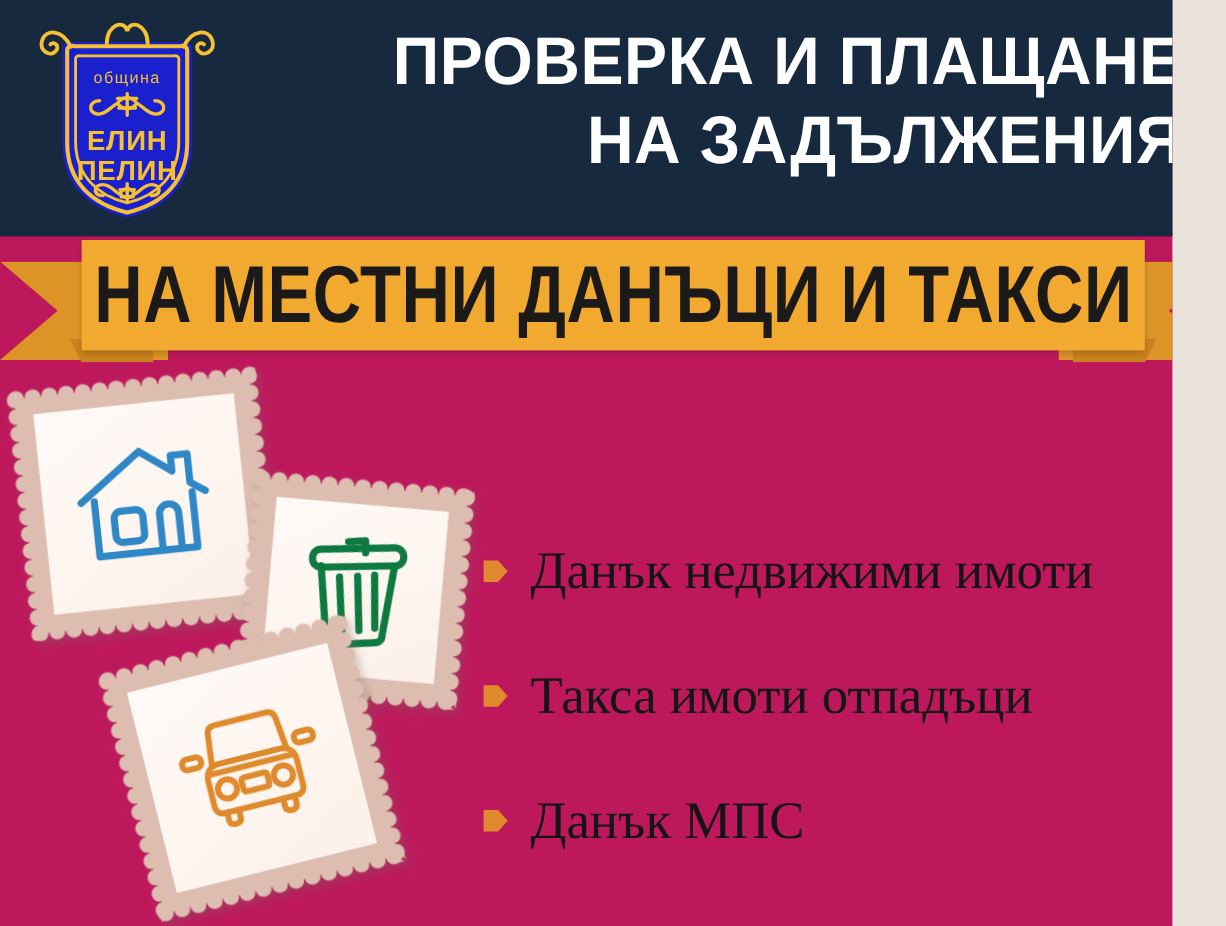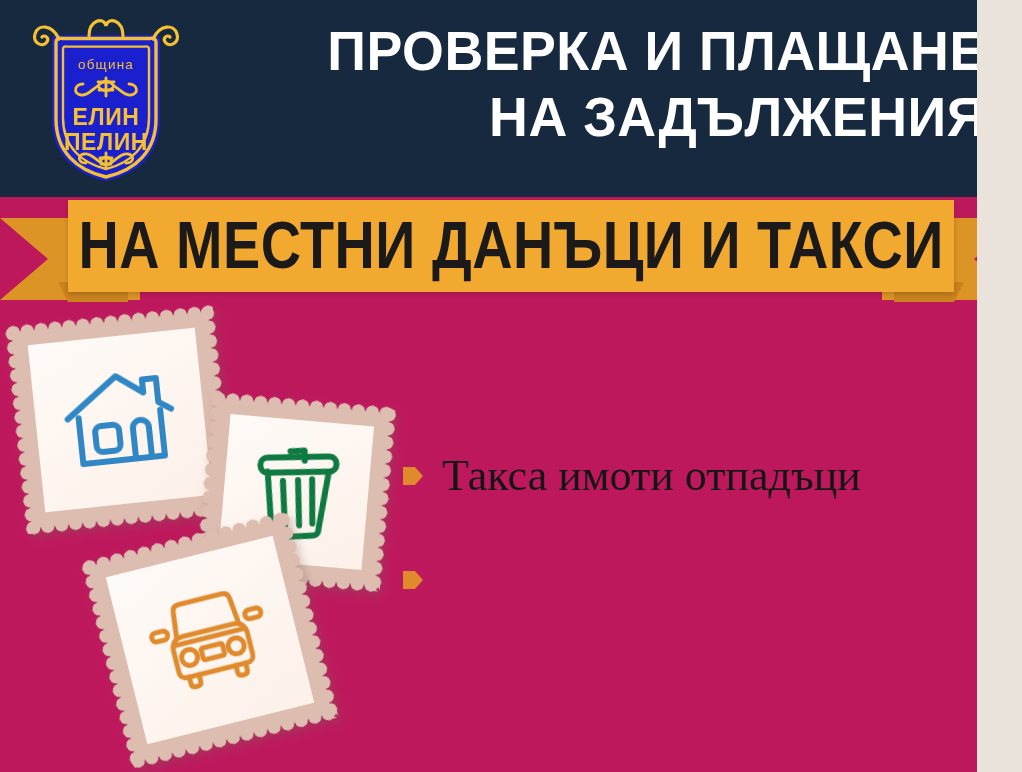--- a/index.html
+++ b/index.html
@@ -324,33 +324,42 @@
             <path d="M31 81 L31 88 C31 91 33 92 36 92 C39 92 41 91 41 88 L41 81"></path>
             <path d="M79 81 L79 88 C79 91 81 92 84 92 C87 92 89 91 89 88 L89 81"></path>
           </g>
         </svg>
       </span>
     </div>
   </div>
 
   <div class="bullet-list">
 
-
     <div class="bullet-item">
       <span class="bullet-marker">
         <svg width="22" height="26" viewBox="0 0 22 26" xmlns="http://www.w3.org/2000/svg">
           <path d="M1 4 L13 4 L21 13 L13 22 L1 22 Z" fill="#e08a2e"></path>
         </svg>
       </span>
-      <span class="bullet-label">Такса имоти отпадъци</span>
+      <span class="bullet-label">Данък недвижими имоти</span>
     </div>
 
     <div class="bullet-item">
       <span class="bullet-marker">
         <svg width="22" height="26" viewBox="0 0 22 26" xmlns="http://www.w3.org/2000/svg">
           <path d="M1 4 L13 4 L21 13 L13 22 L1 22 Z" fill="#e08a2e"></path>
         </svg>
       </span>
+      <span class="bullet-label">Такса имоти отпадъци</span>
+    </div>
+
+    <div class="bullet-item">
+      <span class="bullet-marker">
+        <svg width="22" height="26" viewBox="0 0 22 26" xmlns="http://www.w3.org/2000/svg">
+          <path d="M1 4 L13 4 L21 13 L13 22 L1 22 Z" fill="#e08a2e"></path>
+        </svg>
+      </span>
+      <span class="bullet-label">Данък МПС</span>
     </div>
 
   </div>
 
 </div>
 
 </body></html>

